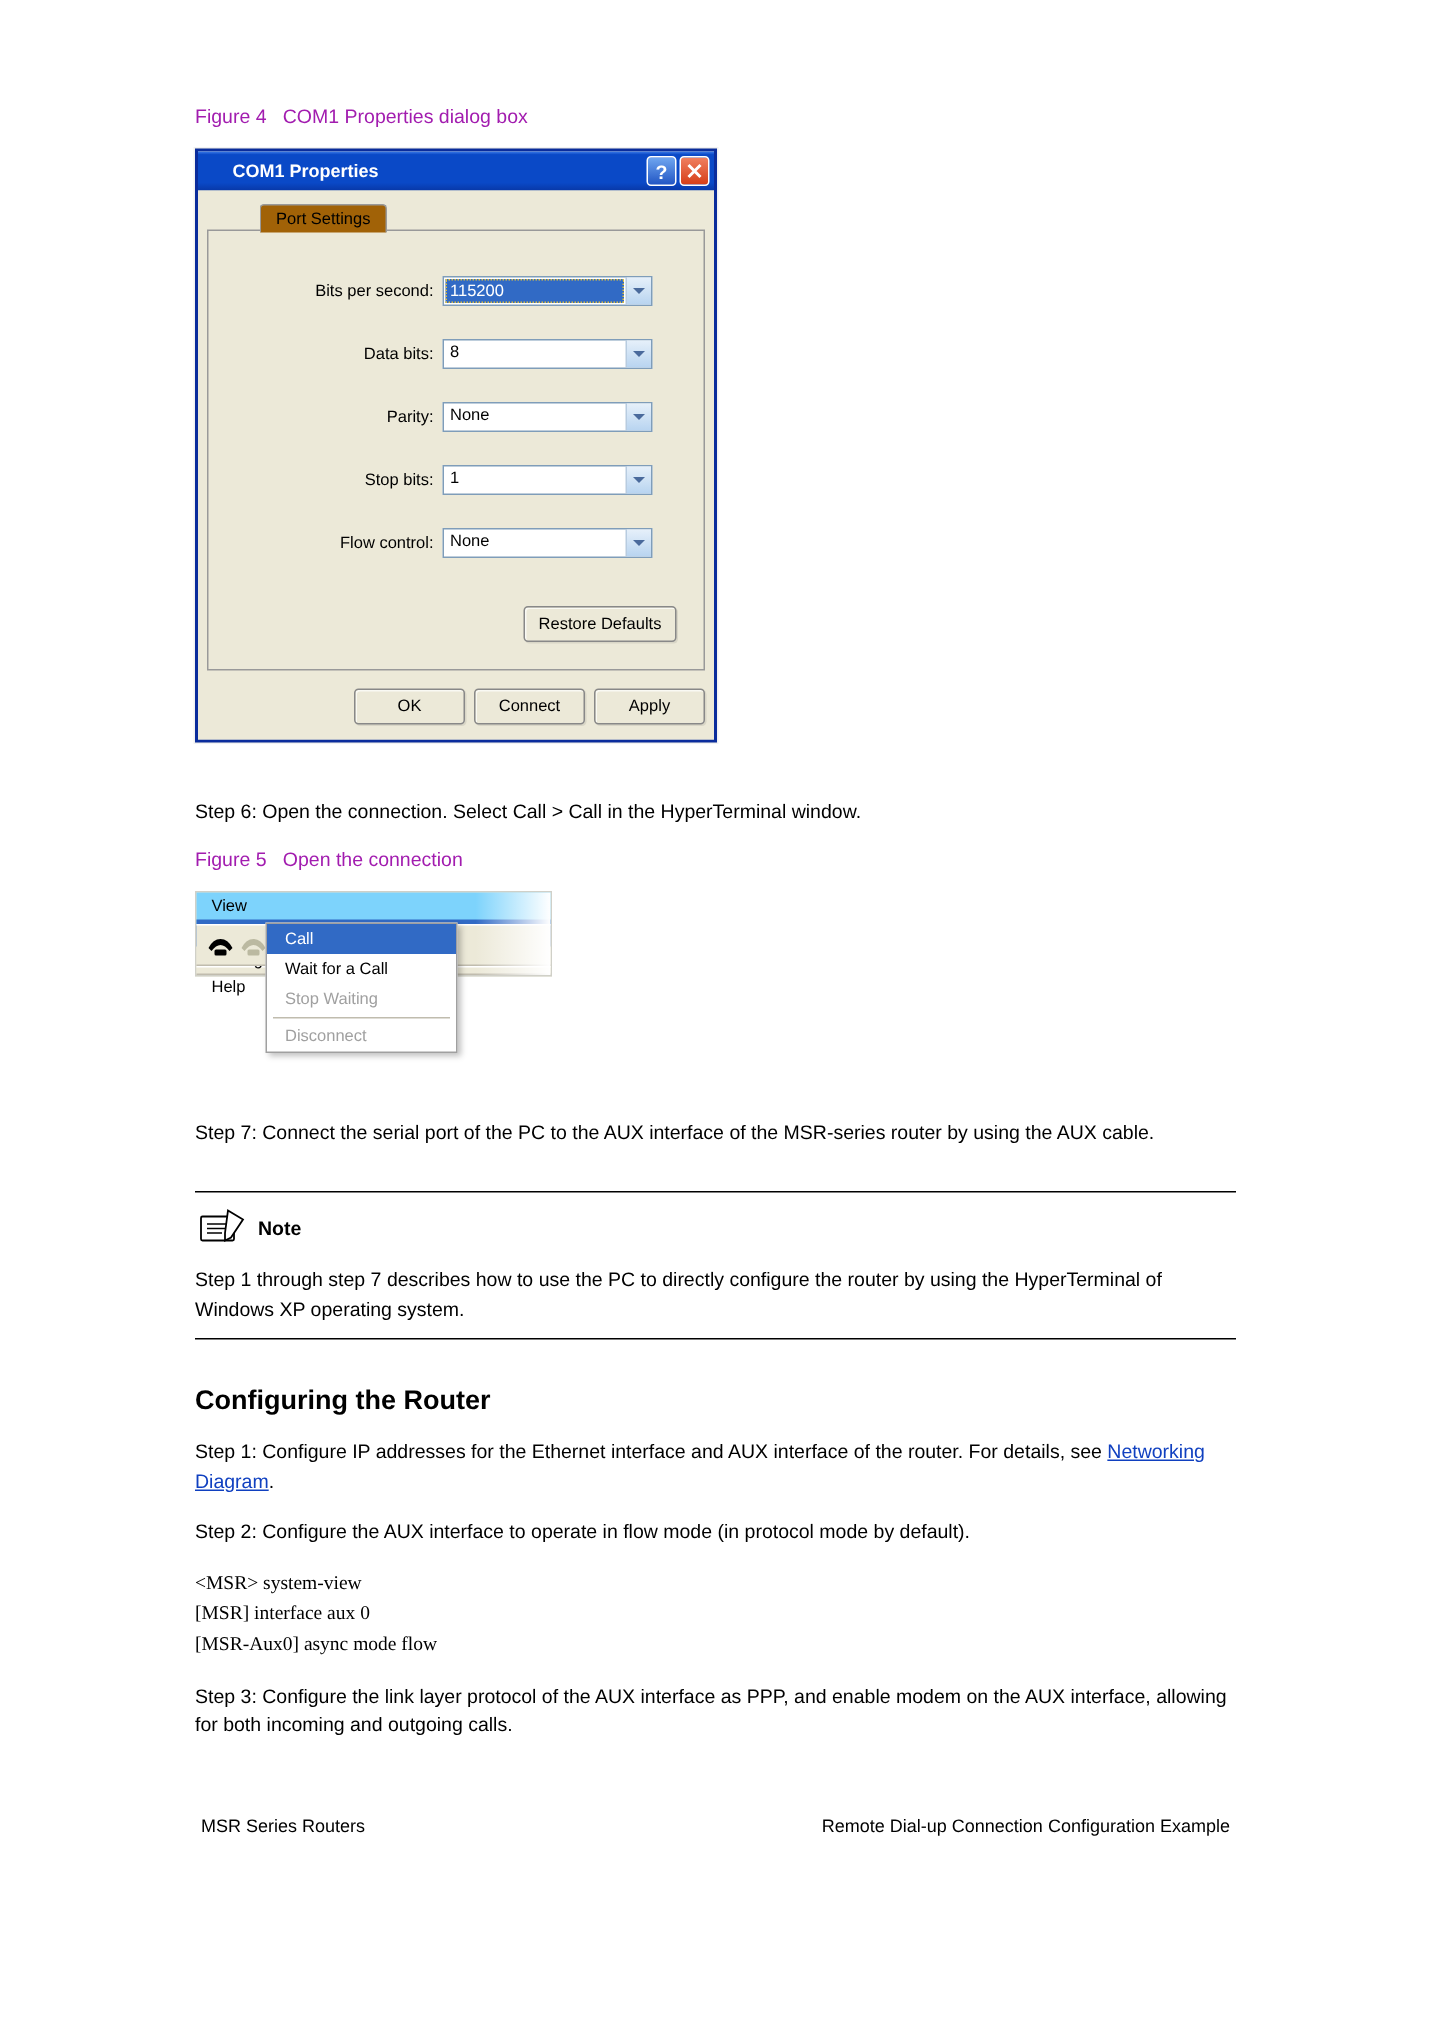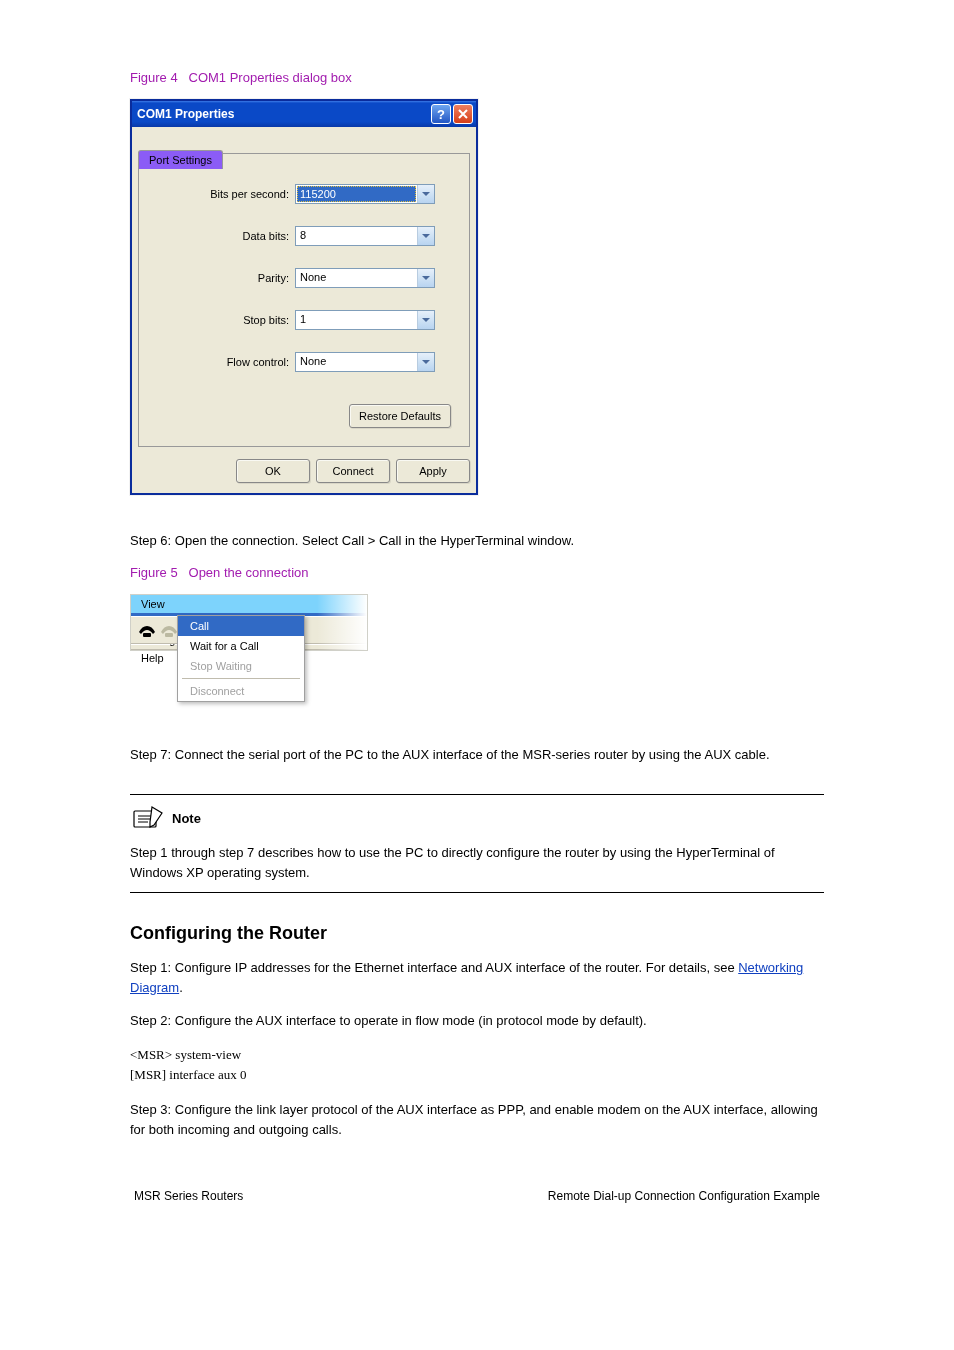--- a/index.html
+++ b/index.html
@@ -28,21 +28,21 @@
     font-family: Tahoma, sans-serif;
     font-size: 11px;
     color: #000;
     box-shadow: 0 0 0 1px rgba(0,0,0,0.05);
   }
   .titlebar {
     background: linear-gradient(to bottom, #3C7BE8 0%, #0A49C7 8%, #0A49C7 80%, #0838A8 100%);
     height: 26px;
     display: flex;
     align-items: center;
-    padding-left: 5px;
+    padding-left: 23px;
     padding-right: 3px;
     color: #fff;
     font-weight: bold;
     font-size: 12px;
   }
   .titlebar-spacer { flex: 1; }
   .titlebtn {
     width: 20px;
     height: 20px;
     margin-left: 2px;
@@ -67,30 +67,31 @@
   .win-body {
     padding: 6px 6px 10px 6px;
     background: #ECE9D8;
   }
   .tab-strip {
     height: 20px;
     position: relative;
   }
   .tab {
     display: inline-block;
-    background: #8b5cf6;
+    background: #a16207;
     border: 1px solid #999;
     border-bottom: none;
     border-top-left-radius: 3px;
     border-top-right-radius: 3px;
     padding: 3px 10px;
     font-size: 11px;
     position: relative;
-    top: 17px;
+    top: 3px;
     z-index: 2;
+    margin-left: 35px;
   }
   .tab-panel {
     border: 1px solid #999;
     background: #ECE9D8;
     padding: 30px 18px 18px 18px;
     position: relative;
     z-index: 1;
   }
   .form-row {
     display: flex;
@@ -411,20 +412,21 @@
 
   <div class="body-text">
     <span>Step 1: Configure IP addresses for the Ethernet interface and AUX interface of the router. For details, see </span><a href="#">Networking Diagram</a><span>.</span>
   </div>
 
   <div class="body-text">Step 2: Configure the AUX interface to operate in flow mode (in protocol mode by default).</div>
 
   <div class="body-text" style="font-family: Liberation Serif, serif; font-size:13px; line-height:1.6; margin:6px 0;">
     <div>&lt;MSR&gt; system-view</div>
     <div>[MSR] interface aux 0</div>
+    <div>[MSR-Aux0] async mode flow</div>
   </div>
 
   <div class="body-text">Step 3: Configure the link layer protocol of the AUX interface as PPP, and enable modem on the AUX interface, allowing for both incoming and outgoing calls.</div>
 
   <div class="footer">
     <span>MSR Series Routers</span>
     <span>Remote Dial-up Connection Configuration Example</span>
   </div>
 </div>
 

